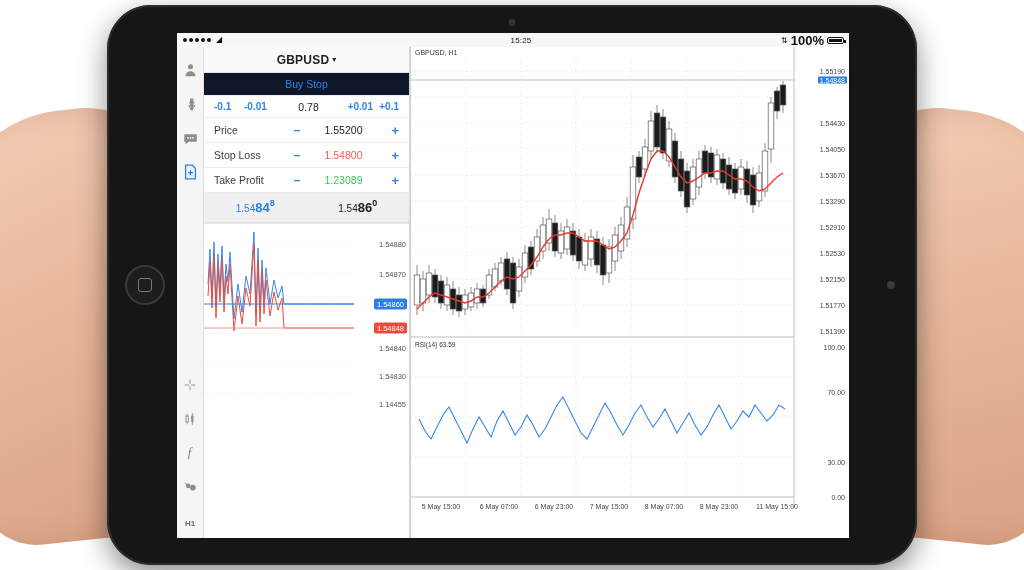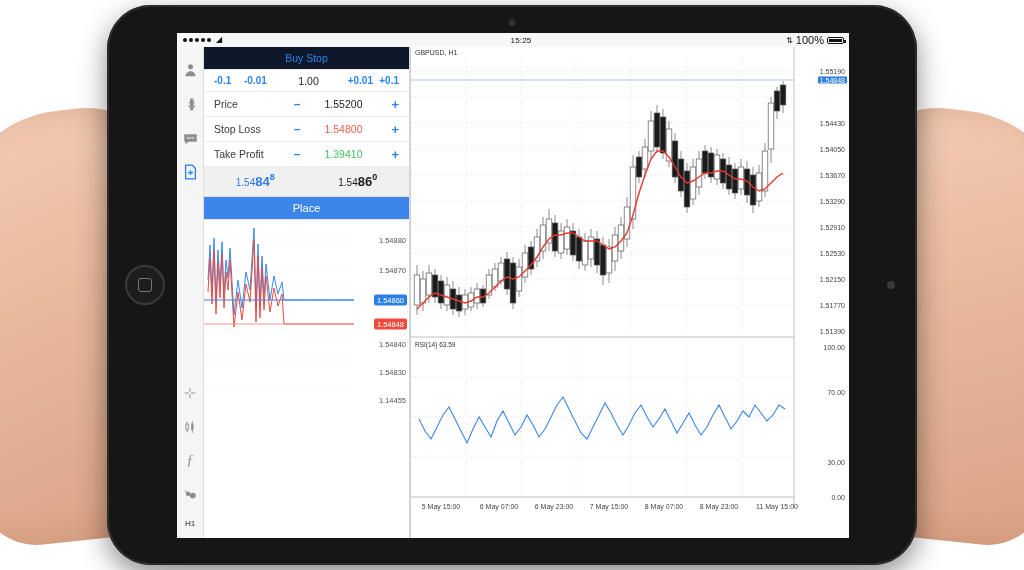--- a/index.html
+++ b/index.html
@@ -54,37 +54,37 @@
 
   
   #statusbar { height: 14px; background:#f7f7f7; display:flex; align-items:center;
                font-size: 8px; color:#111; position: relative; }
   .sb-dots { display:flex; gap:2px; margin-left:6px; }
   .sb-dot { width:4px; height:4px; border-radius:50%; background:#111; }
   .sb-wifi { margin-left:5px; font-size:8px; line-height:1; }
   .sb-time { position:absolute; left:50%; transform:translateX(-50%); font-weight:normal;
              font-size:8px; letter-spacing:.2px;margin-left:8px; }
   .sb-right { position:absolute; right:5px; display:flex; align-items:center; gap:3px; }
-  .sb-batt-pct { font-size:11px; font-weight:normal; }
+  .sb-batt-pct { font-size:13px; font-weight:bold; }
   .sb-batt { width:17px; height:7px; border:1px solid #111; border-radius:2px; position:relative; }
   .sb-batt::after{ content:''; position:absolute; right:-3px; top:2px; width:2px; height:3px; background:#111;}
   .sb-batt i { position:absolute; inset:1px; background:#111; display:block; }
   .sb-bt { font-size:8px; }
 
   
   #app { display:flex; height: 491px; background:#fff; }
 
   
   #rail { width: 27px; background:#f5f5f5; border-right:1px solid #dedede;
           display:flex; flex-direction:column; align-items:center; padding-top:6px; }
   .rail-ico { width:22px; height:34px; display:flex; align-items:center; justify-content:center;
               color:#8d8d8d; }
   .rail-ico.active { color:#2b7fe0; }
   .rail-spacer { flex:1; }
-  .rail-tf { font-size:8px; font-weight:bold; color:#6b6b6b; padding:7px 0 10px; }
+  .rail-tf { font-size:8px; font-weight:bold; color:#6b6b6b; padding:7px 0 10px;margin-top:8px; }
 
   
   #order { width: 206px; background:#ffffff; border-right:1px solid #d8d8d8;
            display:flex; flex-direction:column; }
   #symbol-bar { height:26px; display:flex; align-items:center; justify-content:center;
                 background:#fafafa; border-bottom:1px solid #e3e3e3; }
   #symbol-name { font-size:12px; font-weight:bold; color:#222; letter-spacing:.2px; }
   #symbol-caret { font-size:8px; margin-left:3px; color:#222; }
   #order-type { height:23px; display:flex; align-items:center; justify-content:center;
                 font-size:10.5px; color:#2b85e8; border-bottom:1px solid #ececec; background:#0f172a; }
@@ -236,27 +236,31 @@
               <circle cx="8" cy="10" r="4"></circle>
                 <circle cx="16" cy="13" r="5"></circle>
               <path d="M2 5l6 4" stroke="currentColor" stroke-width="1.6"></path>
             </svg>
           </div>
           <div class="rail-tf">H1</div>
         </div>
 
         <div id="order">
 
+          <div id="symbol-bar">
+            <span id="symbol-name">GBPUSD</span>
+            <span id="symbol-caret">▾</span>
+          </div>
 
           <div id="order-type">Buy Stop</div>
 
           <div id="volume-row">
             <span class="vol-step vol-l1">-0.1</span>
             <span class="vol-step vol-l2">-0.01</span>
-            <span id="vol-value">1.00</span>
+            <span id="vol-value">0.78</span>
             <span class="vol-step vol-r1">+0.01</span>
             <span class="vol-step vol-r2">+0.1</span>
           </div>
 
           <div class="field-row">
             <span class="field-label">Price</span>
             <span class="field-minus">–</span>
             <span class="field-value">1.55200</span>
             <span class="field-plus">+</span>
           </div>
@@ -264,31 +268,30 @@
           <div class="field-row">
             <span class="field-label">Stop Loss</span>
             <span class="field-minus">–</span>
             <span class="field-value sl">1.54800</span>
             <span class="field-plus">+</span>
           </div>
 
           <div class="field-row">
             <span class="field-label">Take Profit</span>
             <span class="field-minus">–</span>
-            <span class="field-value tp">1.39410</span>
+            <span class="field-value tp">1.23089</span>
             <span class="field-plus">+</span>
           </div>
 
 
           <div id="quote-row">
             <div class="quote bid"><span class="q-pre">1.54</span><span class="q-big">84</span><span class="q-sup">8</span></div>
             <div class="quote ask"><span class="q-pre">1.54</span><span class="q-big">86</span><span class="q-sup">0</span></div>
           </div>
 
-          <div id="place-btn">Place</div>
 
           <div id="mini">
             <svg width="206" height="200">
               <g stroke="#ececec" stroke-width="1" stroke-dasharray="1,2">
                 <line x1="0" y1="20" x2="150" y2="20"></line>
                 <line x1="0" y1="50" x2="150" y2="50"></line>
                 <line x1="0" y1="80" x2="150" y2="80"></line>
                 <line x1="0" y1="110" x2="150" y2="110"></line>
                 <line x1="0" y1="140" x2="150" y2="140"></line>
                 <line x1="0" y1="170" x2="150" y2="170"></line>

